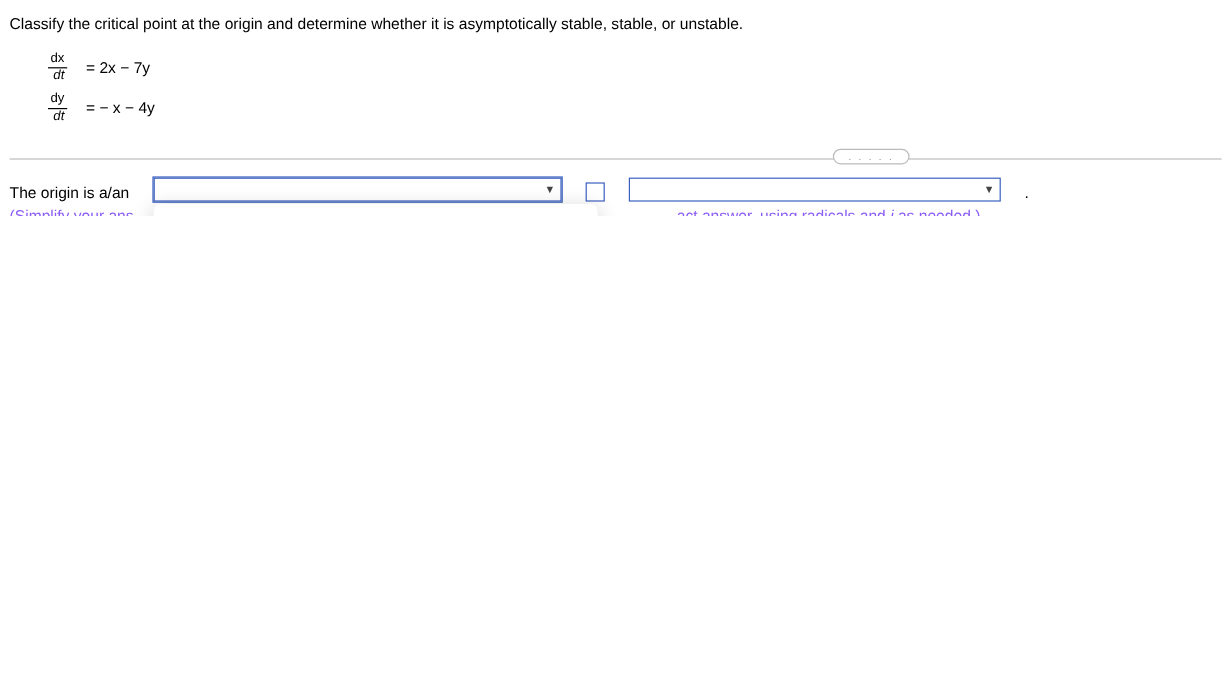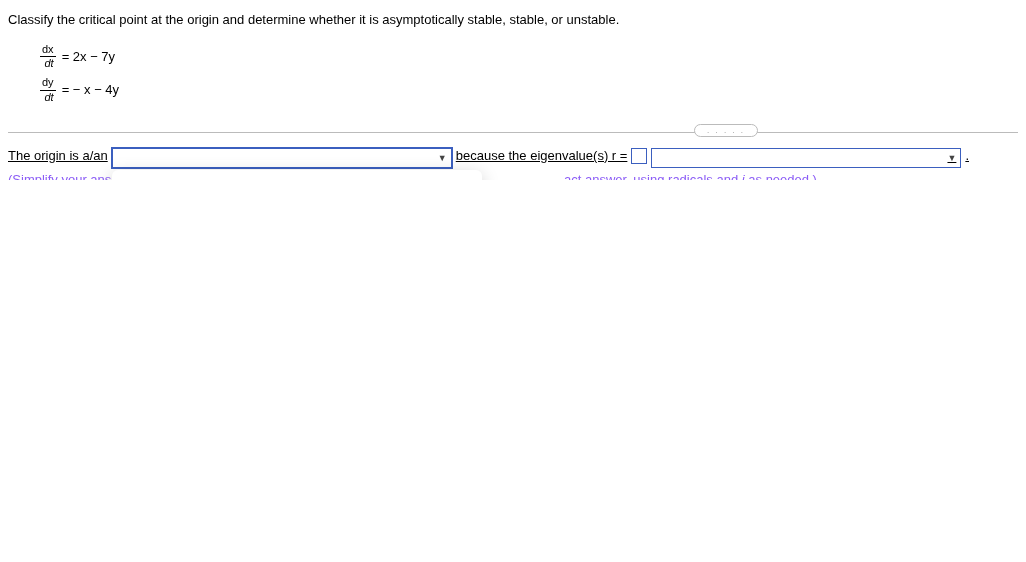--- a/index.html
+++ b/index.html
@@ -37,21 +37,21 @@
       display: block;
       padding: 0 2px;
       font-style: italic;
     }
     .eq-row {
       display: flex;
       align-items: center;
       margin-bottom: 6px;
     }
     .eq-rhs {
-      margin-left: 6px;
+      margin-left: 16px;
     }
     .divider-wrap {
       position: relative;
       height: 12px;
       margin-bottom: 6px;
     }
     .divider {
       border: 0;
       border-top: 1px solid #bbb;
       margin: 0;
@@ -68,25 +68,24 @@
       border-radius: 8px;
       padding: 1px 12px;
       color: #888;
       font-size: 8px;
       letter-spacing: 2px;
       cursor: pointer;
     }
     .answer-line {
       padding: 4px 0 2px 0;
       display: flex;
-      align-items: flex-start;
+      align-items: flex-end;
       flex-wrap: wrap;
-      gap: 4px;
-      position: relative;
-      text-decoration: underline;
+      gap: 20px;
+      position: relative;
     }
     .dropdown-wrapper {
       position: relative;
       display: inline-block;
     }
     .selectbox {
       border: 1px solid #3b5fbf;
       outline: 1px solid #3b5fbf;
       background: #fff;
       width: 340px;
@@ -192,21 +191,20 @@
       <div class="option">asymptotically stable spiral point</div>
       <div class="option">stable center</div>
       <div class="option">unstable spiral point</div>
       <div class="option">asymptotically stable improper node</div>
       <div class="option">unstable improper node</div>
       <div class="option">unstable saddle point</div>
       <div class="option">asymptotically stable proper node or improper node</div>
       <div class="option">unstable proper node or improper node</div>
     </div>
   </span>
-  <span>because the eigenvalue(s) r =</span>
   <span class="small-input"></span>
   <span class="selectbox2">
     <span class="select-arrow">▼</span>
   </span>
   <span>.</span>
 </div>
 
 <div class="hint-line">
   <span class="hint-start">(Simplify your ans</span>
   <span class="hint-end">

